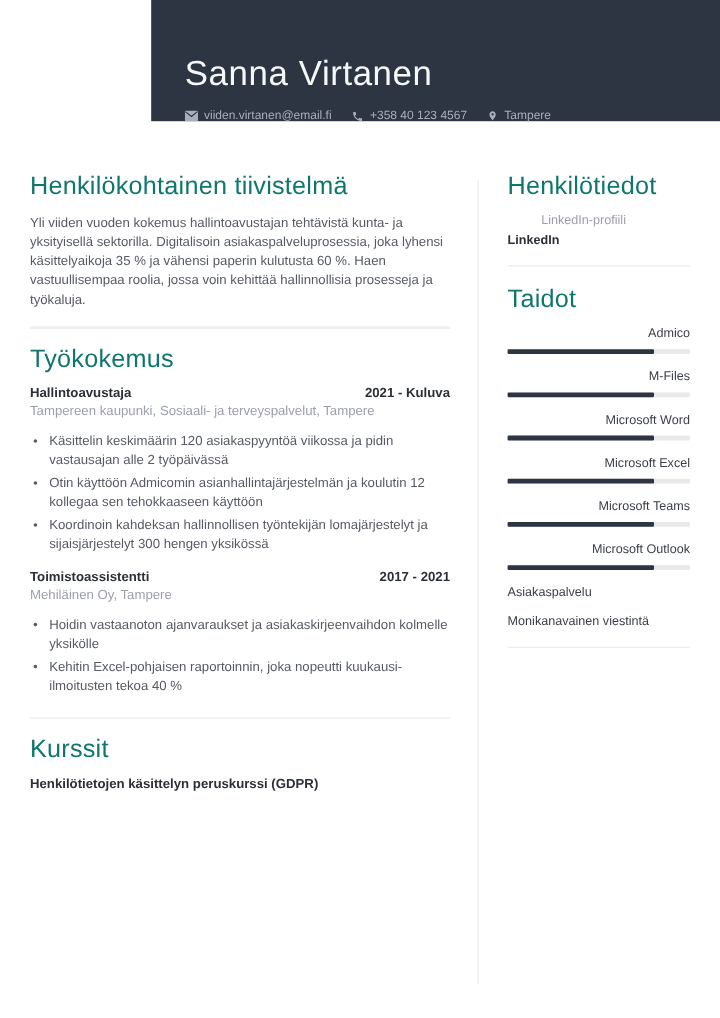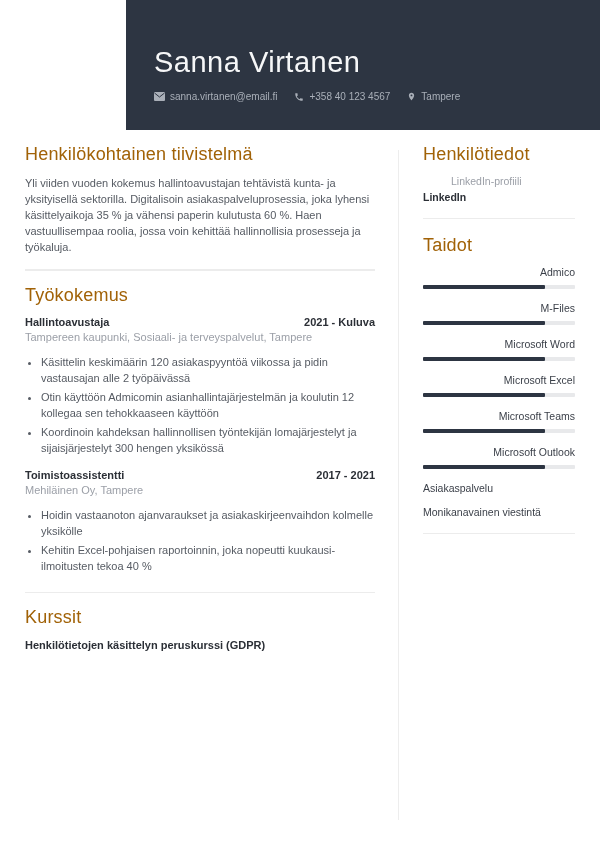--- a/index.html
+++ b/index.html
@@ -8,21 +8,21 @@
     width:600px; height:848px;
     background:#ffffff;
     font-family:"Liberation Sans", sans-serif;
     position:relative;
     overflow:hidden;
     color:#565b63;
   }
 
   
   .header {
-    position:absolute; left:126px; top:0; right:0; height:130px;
+    position:absolute; left:126px; top:0; right:0; height:101px;
     background:#2d3542;
   }
   .name {
     position:absolute; left:28px; top:46px;
     font-size:29px; font-weight:400; letter-spacing:0.5px;
     color:#f6f7f8; white-space:nowrap;
   }
   .contacts {
     position:absolute; left:28px; top:91px;
     display:flex; align-items:center; gap:17px;
@@ -33,21 +33,21 @@
 
   
   .vdivider {
     position:absolute; left:398px; top:150px; width:1px; height:670px;
     background:#ededed;
   }
   .main-col { position:absolute; left:25px; top:144px; width:350px; }
   .side-col { position:absolute; left:423px; top:144px; width:152px; }
 
   .section-title {
-    font-size:18px; font-weight:400; color:#a16207;
+    font-size:21px; font-weight:400; color:#0f766e;
     margin:0 0 10px 0; letter-spacing:0.2px;
   }
   .divider { height:1px; background:#ececec; border:0; margin:0; }
 
   
   .summary-text { font-size:11px; line-height:16px; color:#565b63; margin:0; }
   .block-gap { margin-top:14px; }
   .pad-bottom { padding-bottom:14px; }
 
   .item-head { display:flex; justify-content:space-between; align-items:baseline; }
@@ -78,21 +78,21 @@
 <div class="header">
   <div class="name">Sanna Virtanen</div>
   <div class="contacts">
     <div class="contact">
       <span>
         <svg width="11" height="9" viewBox="0 0 11 9">
             <rect x="0" y="0" width="11" height="9" rx="1" fill="#a9afb8"></rect>
             <path d="M0.5 1 L5.5 5 L10.5 1" stroke="#2d3542" stroke-width="1" fill="none"></path>
           </svg>
       </span>
-      <span>sanna.virtanen@email.fi</span>
+      <span>viiden.virtanen@email.fi</span>
     </div>
     <div class="contact">
       <span>
         <svg width="10" height="10" viewBox="0 0 24 24">
             <path fill="#a9afb8" d="M6.6 10.8c1.4 2.8 3.8 5.1 6.6 6.6l2.2-2.2c.3-.3.7-.4 1-.2 1.1.4 2.3.6 3.6.6.6 0 1 .4 1 1V20c0 .6-.4 1-1 1C10.6 21 3 13.4 3 4c0-.6.4-1 1-1h3.5c.6 0 1 .4 1 1 0 1.2.2 2.4.6 3.6.1.3 0 .7-.2 1l-2.3 2.2z"></path>
           </svg>
       </span>
       <span>+358 40 123 4567</span>
     </div>
     <div class="contact">

